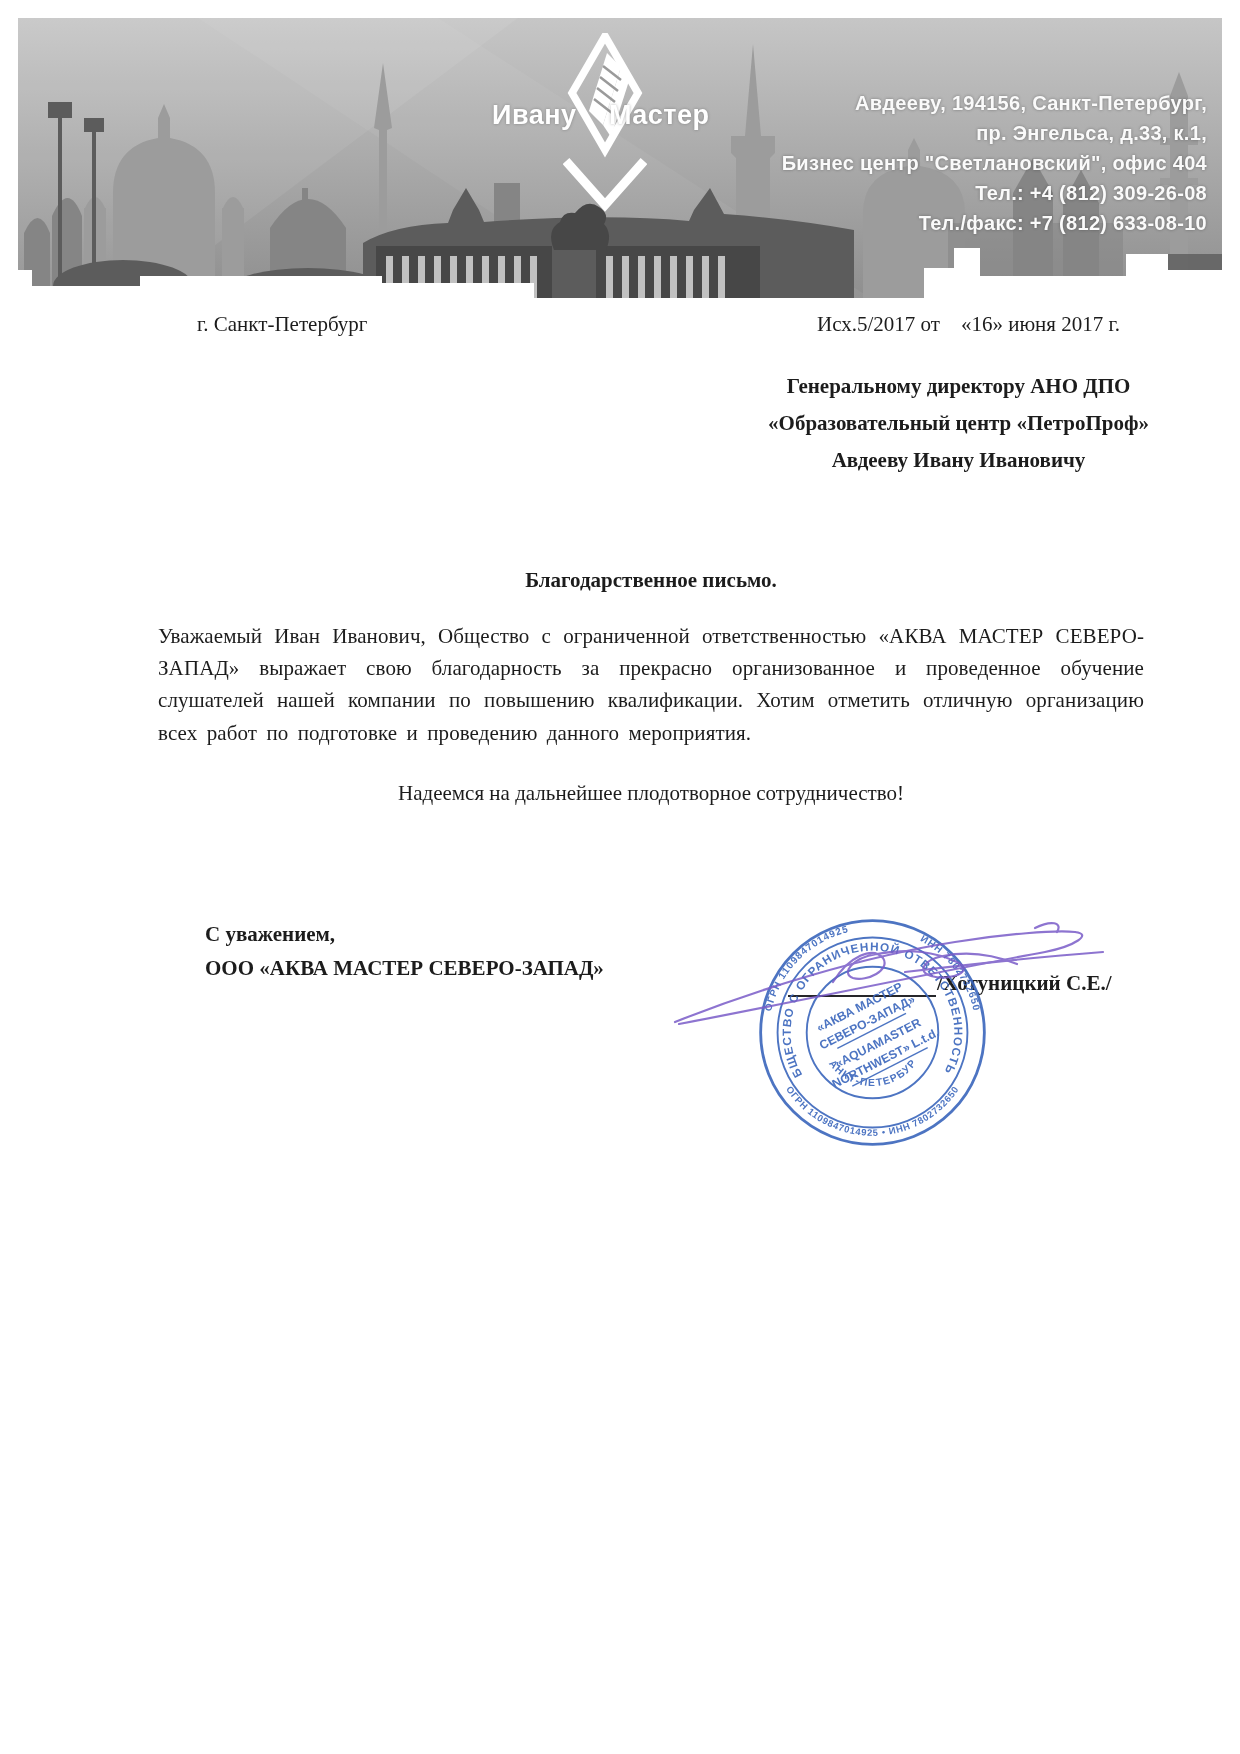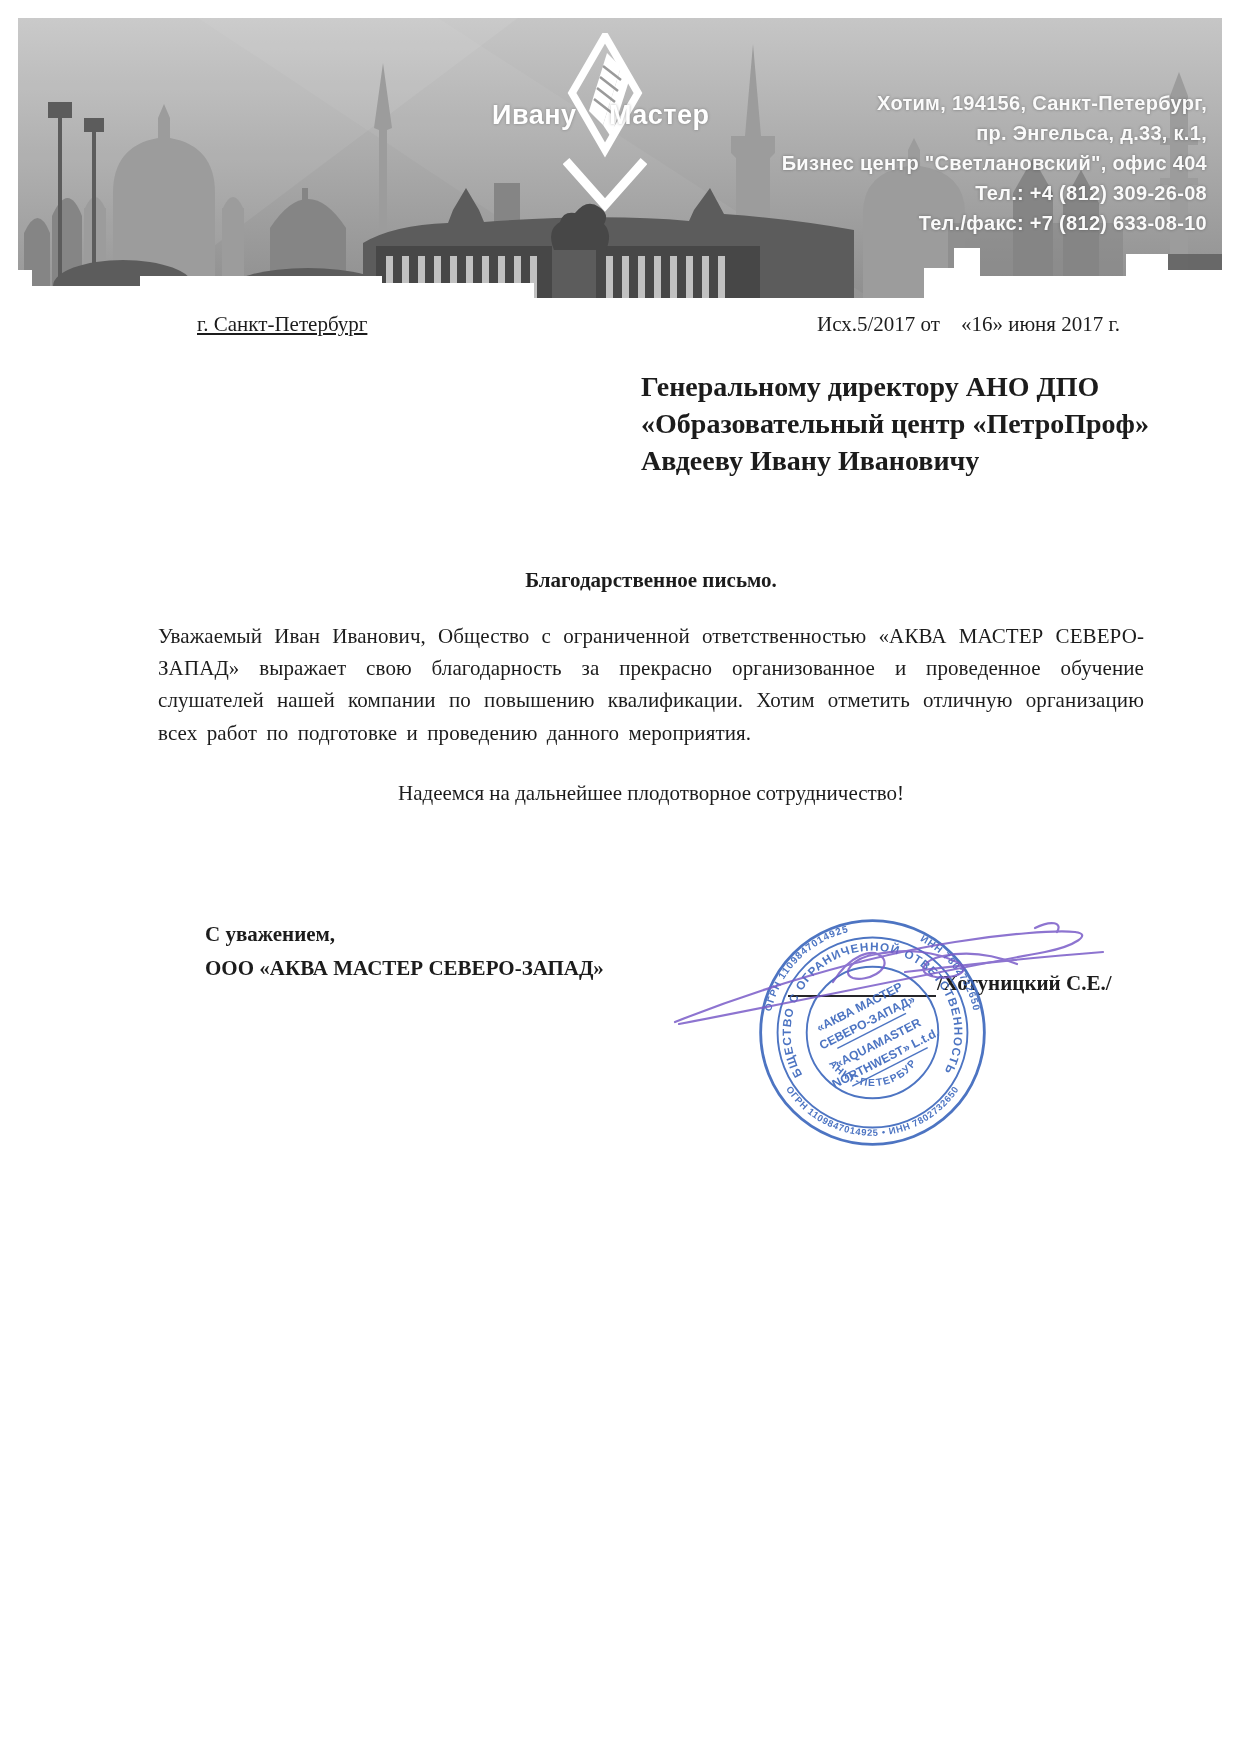--- a/index.html
+++ b/index.html
@@ -19,25 +19,25 @@
   }
   .logo-word {
     position:absolute; top:82px; color:#fff;
     font-family:"Liberation Sans", sans-serif; font-weight:bold; font-size:27px;
     letter-spacing:.5px; text-shadow:0 0 3px rgba(40,40,40,.35);
   }
   .logo-word.left { left:474px; }
   .logo-word.right { left:591px;text-align:center; }
   .logo-mark { position:absolute; left:545px; top:15px; }
   
-  .meta-city { position:absolute; left:197px; top:312px; font-size:21px;text-decoration:underline; }
+  .meta-city { position:absolute; left:197px; top:312px; font-size:21px; }
   .meta-out  { position:absolute; right:120px; top:312px; font-size:21px; white-space:pre; }
   .recipient {
-    position:absolute; right:91px; top:368px; text-align:left;
-    font-size:28px; font-weight:bold; line-height:37px;
+    position:absolute; right:91px; top:368px; text-align:center;
+    font-size:21px; font-weight:bold; line-height:37px;
   }
   .title {
     position:absolute; left:158px; top:560px; width:986px; text-align:center;
     font-size:21px; font-weight:bold;margin-top:8px;
   }
   .body-par {
     position:absolute; left:158px; top:620px; width:986px;
     font-size:21px; line-height:32.2px; text-align:justify;
     word-spacing:4px; letter-spacing:.1px;
   }
@@ -153,21 +153,21 @@
           <line x1="34" y1="55" x2="52" y2="69"></line>
         <line x1="37" y1="44" x2="55" y2="58"></line>
           <line x1="40" y1="33" x2="58" y2="47"></line>
       </g>
       <path d="M3,128 L42,172 L81,128" fill="none" stroke="#ffffff" stroke-width="9"></path>
     </svg>
     <div class="logo-word left">Ивану</div>
     <div class="logo-word right">Мастер</div>
 
     <div class="contact">
-      <div>Хотим, 194156, Санкт-Петербург,</div>
+      <div>Авдееву, 194156, Санкт-Петербург,</div>
       <div>пр. Энгельса, д.33, к.1,</div>
       <div>Бизнес центр "Светлановский", офис 404</div>
       <div>Тел.: +4 (812) 309-26-08</div>
       <div>Тел./факс: +7 (812) 633-08-10</div>
     </div>
   </div>
 
   <div class="meta-city">г. Санкт-Петербург</div>
   <div class="meta-out">Исх.5/2017 от    «16» июня 2017 г.</div>
 

